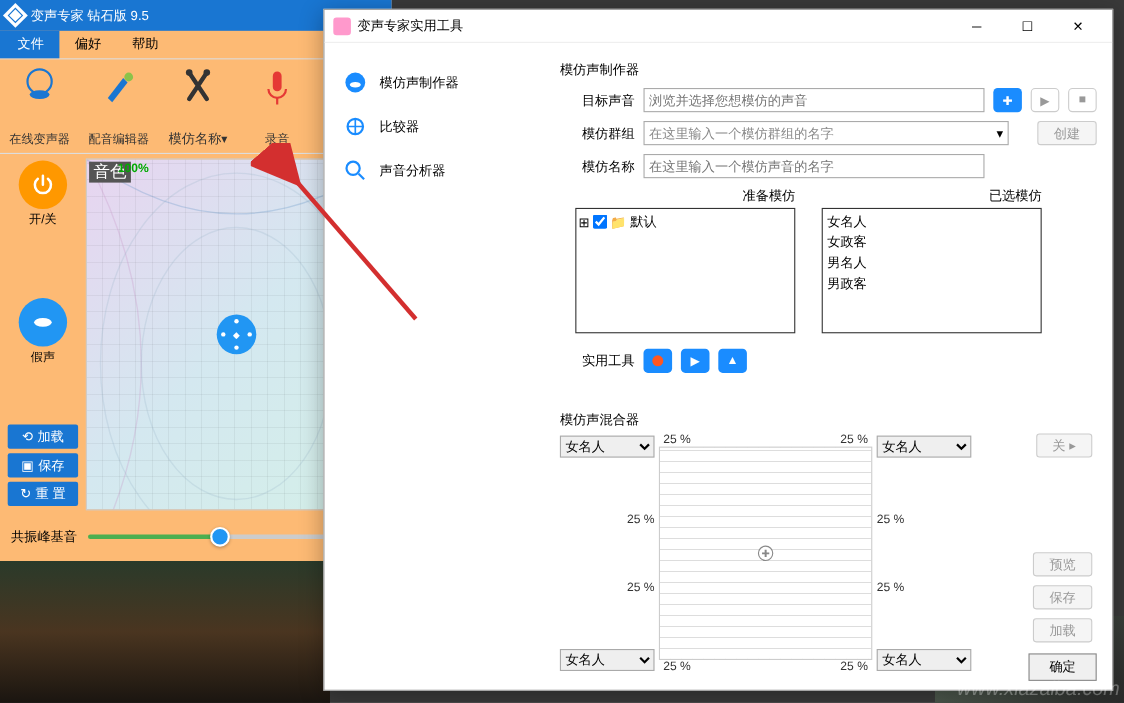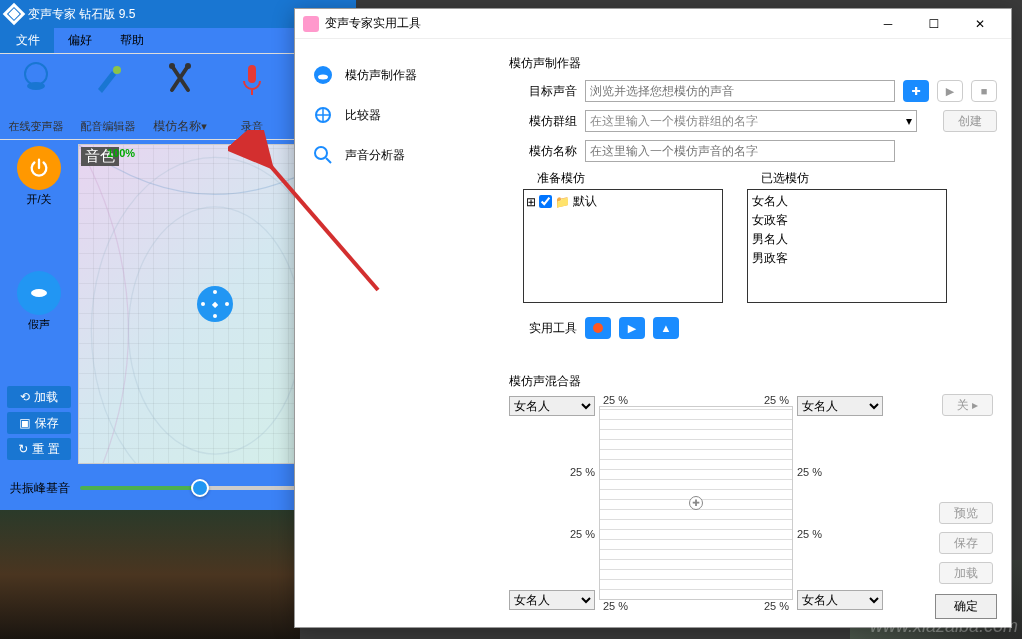--- a/index.html
+++ b/index.html
@@ -1,19 +1,19 @@
 <!DOCTYPE html>
 <html><head>
 <meta charset="utf-8">
 <style>
 * { box-sizing: border-box; margin: 0; padding: 0; font-family: "Microsoft YaHei", sans-serif; font-size: 12px; }
 body { width: 1022px; height: 639px; background: #3a3a3a; position: relative; overflow: hidden; }
 
 
-.main-window { position: absolute; left: 0; top: 0; width: 356px; height: 510px; background: #3b82f6; }
+.main-window { position: absolute; left: 0; top: 0; width: 356px; height: 510px; background: #fdba74; }
 .title-bar { height: 28px; background: #1976d2; color: #fff; display: flex; align-items: center; padding: 0 6px; gap: 6px; }
 .title-bar .logo { width: 16px; height: 16px; background: #fff; transform: rotate(45deg); display: flex; align-items: center; justify-content: center; }
 .title-bar .logo::after { content: ""; width: 8px; height: 8px; border: 1px solid #1976d2; }
 .menu-bar { height: 26px; display: flex; align-items: stretch; border-bottom: 1px solid #ddd; }
 .menu-item { padding: 0 14px; display: flex; align-items: center; cursor: pointer; }
 .menu-item.active { background: #1976d2; color: #fff; padding-left: 16px; }
 .toolbar { height: 86px; display: flex; align-items: center; padding: 4px 0; border-bottom: 1px solid #ddd; overflow: hidden; }
 .tool-btn { width: 72px; display: flex; flex-direction: column; align-items: center; gap: 20px; cursor: pointer; }
 .tool-btn .icon { width: 40px; height: 40px; display: flex; align-items: center; justify-content: center; }
 .tool-btn .label { font-size: 11px; color: #333; white-space: nowrap; }
@@ -62,21 +62,21 @@
 .field-row { display: flex; align-items: center; gap: 8px; margin-bottom: 8px; }
 .field-row .label { width: 54px; text-align: right; }
 .field-row input, .field-row .combo { flex: 1; height: 22px; border: 1px solid #aaa; padding: 0 4px; font-size: 12px; background: #fff; }
 .field-row .combo { display: flex; align-items: center; justify-content: space-between; }
 .icon-btn { width: 26px; height: 22px; border-radius: 4px; display: flex; align-items: center; justify-content: center; cursor: pointer; font-size: 11px; color: #fff; }
 .icon-btn.blue { background: #1a8cff; }
 .icon-btn.disabled { background: #fff; border: 1px solid #ccc; color: #999; }
 .btn-small { height: 22px; padding: 0 14px; border: 1px solid #ccc; background: #f5f5f5; color: #999; border-radius: 3px; display: flex; align-items: center; }
 .lists-row { display: flex; gap: 24px; margin-top: 2px; }
 .list-col { display: flex; flex-direction: column; }
-.list-col .list-label { margin: 0 0 2px 14px; }
+.list-col .list-label { margin: 0 0 2px 14px; text-align: right; }
 .list-box { width: 200px; height: 114px; border: 1px solid #333; background: #fff; padding: 2px; overflow: auto; }
 .tree-item { display: flex; align-items: center; gap: 3px; padding: 1px 0; }
 .list-item { padding: 1px 2px; }
 .mixer-section { margin-top: 26px; }
 .mixer-title { margin-bottom: 4px; }
 .mixer-grid { display: flex; align-items: stretch; }
 .mixer-left, .mixer-right { width: 90px; display: flex; flex-direction: column; justify-content: space-between; padding: 2px 0; }
 .mixer-left { align-items: flex-start; }
 .mixer-right { align-items: flex-end; }
 .mixer-center { width: 194px; height: 194px; background: #fff; border: 1px solid #ccc; background-image: repeating-linear-gradient(0deg, #fff, #fff 9px, #ddd 9px, #ddd 10px), repeating-linear-gradient(90deg, transparent, transparent 9px, #ddd 9px, #ddd 10px); position: relative; }

